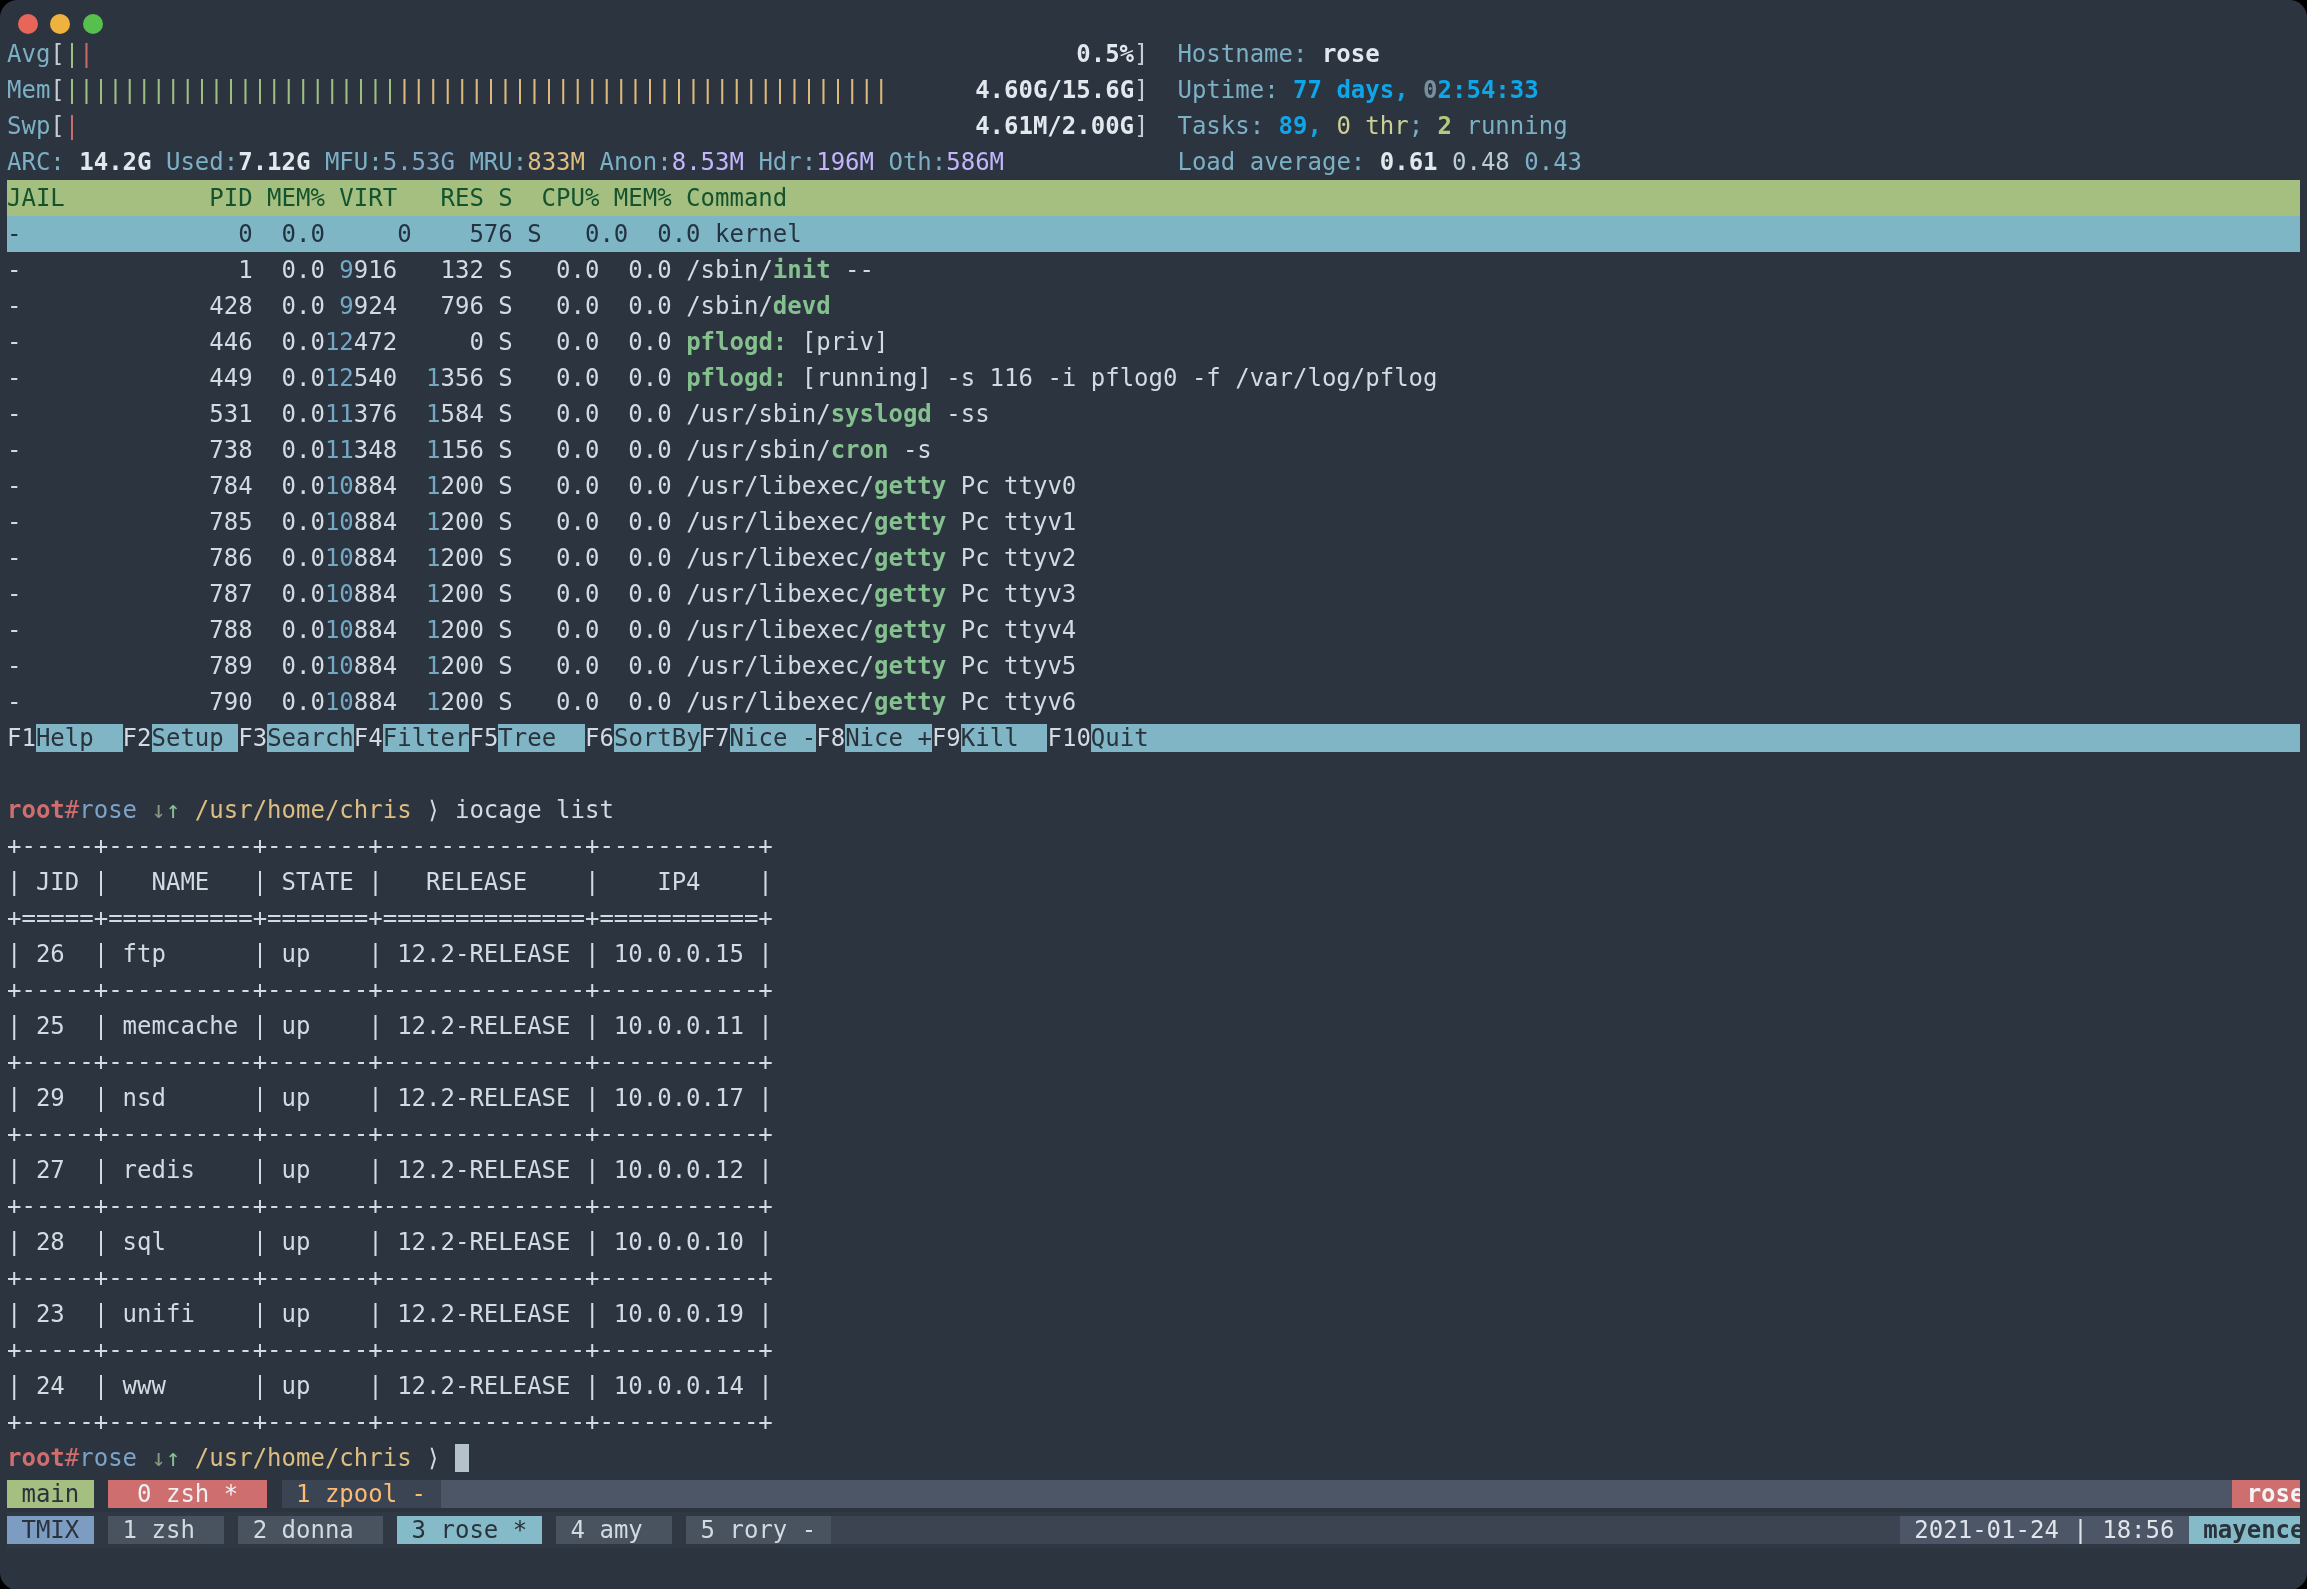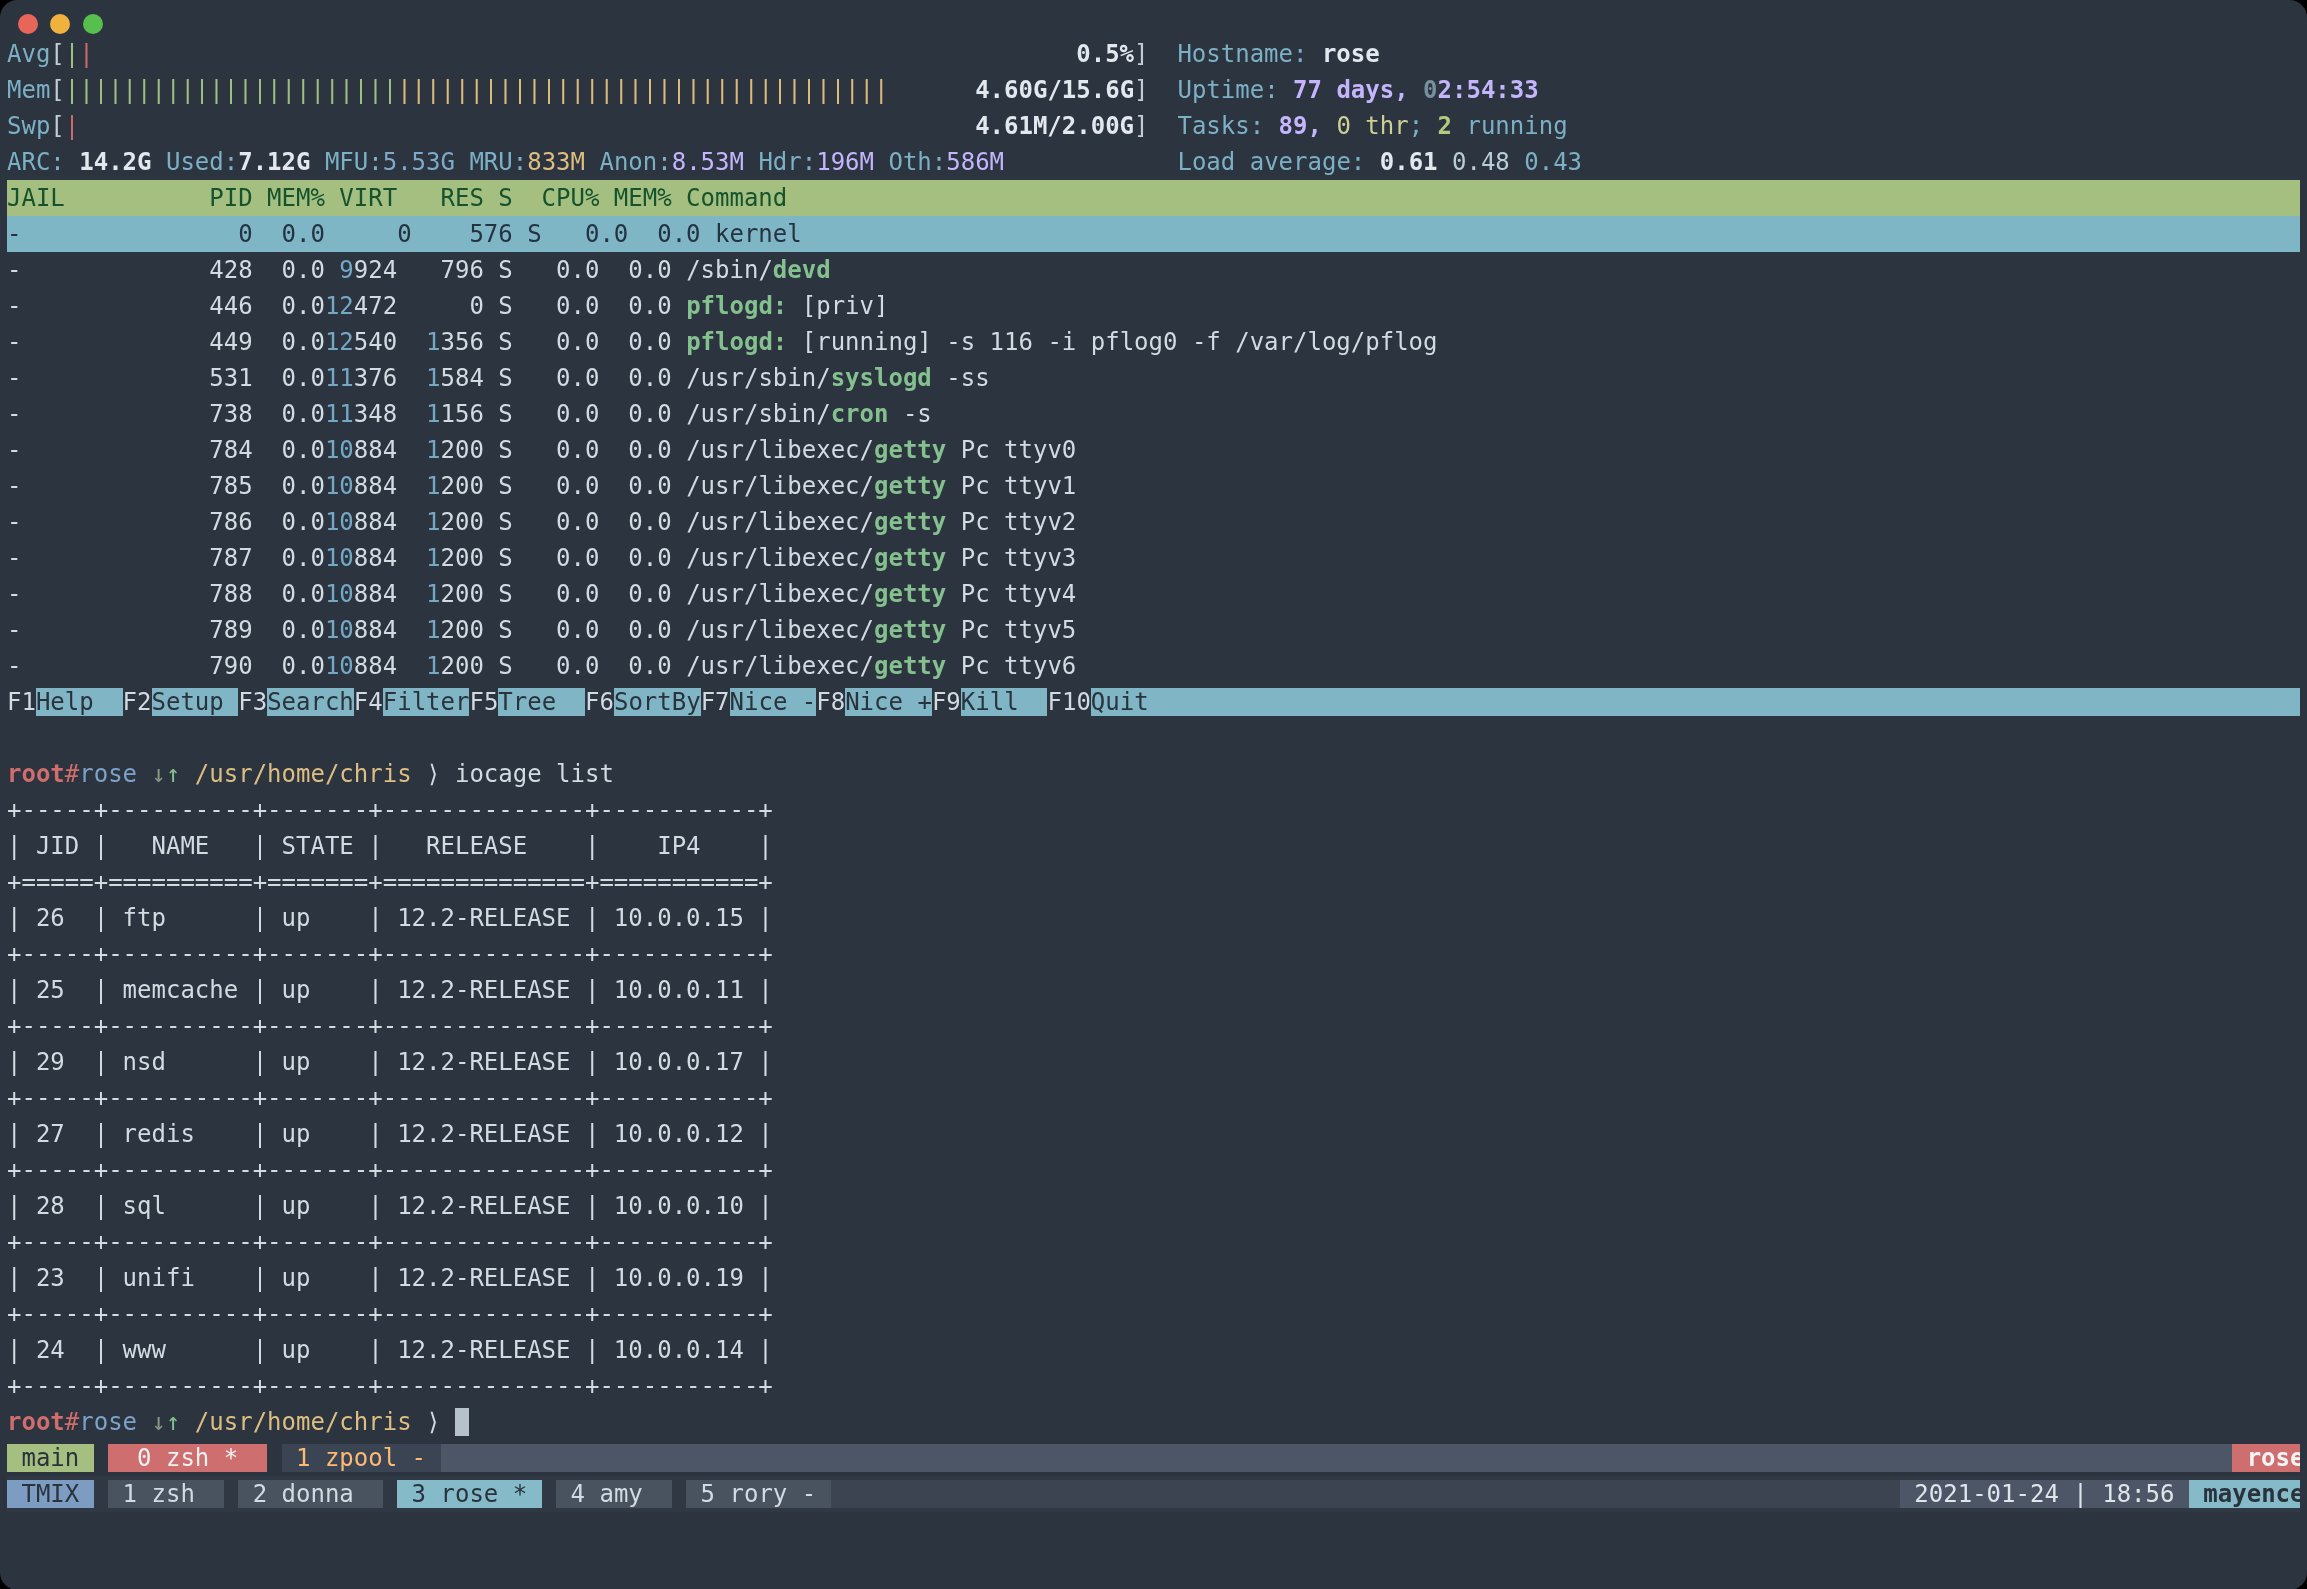--- a/index.html
+++ b/index.html
@@ -8,21 +8,21 @@
     font-family:"DejaVu Sans Mono",monospace;font-size:24px;line-height:36px;color:#d2dae2;}
   .lights{position:absolute;top:14px;left:18.3px;display:flex;gap:12.2px;z-index:5;}
   .light{width:20px;height:20px;border-radius:50%;}
   .light.red{background:#e8655a;}
   .light.yellow{background:#f0b23e;}
   .light.green{background:#57bf4e;}
   #term{position:absolute;top:0;left:0;width:2307px;height:1453px;padding-left:7px;box-sizing:border-box;}
   .line{white-space:pre;height:36px;overflow:hidden;width:2293px;}
   
   .t{color:#7cb0c4;}
-  .tb{color:#c4b5fd;font-weight:bold;}
+  .tb{color:#0ea5e9;font-weight:bold;}
   .f{color:#d2dae2;}
   .fb{color:#e2e8ee;font-weight:bold;}
   .dim{color:#77909e;font-weight:bold;}
   .mid{color:#b9cdd6;font-weight:normal;}
   .g{color:#85c08f;font-weight:bold;}
   .g2{color:#85c08f;}
   .dg{color:#87997f;}
   .r{color:#d06d6d;}
   .rb{color:#d06d6d;font-weight:bold;}
   .y{color:#debe80;}
@@ -67,20 +67,21 @@
     <div class="light green"></div>
   </div>
   <div id="term">
       <div class="line"></div>
       <div class="line"><span class="t">Avg</span><span class="gb">[</span><span class="pg">|</span><span class="pr">|</span><span class="f">                                                                    </span><span class="fb">0.5%</span><span class="gb">]</span><span class="f">  </span><span class="t">Hostname: </span><span class="fb">rose</span></div>
       <div class="line"><span class="t">Mem</span><span class="gb">[</span><span class="pg">|||||||||||||||||||||||</span><span class="py">||||||||||||||||||||||||||||||||||</span><span class="f">      </span><span class="fb">4.60G/15.6G</span><span class="gb">]</span><span class="f">  </span><span class="t">Uptime: </span><span class="tb">77 days, </span><span class="dim">0</span><span class="tb">2:54:33</span></div>
       <div class="line"><span class="t">Swp</span><span class="gb">[</span><span class="pr">|</span><span class="f">                                                              </span><span class="fb">4.61M/2.00G</span><span class="gb">]</span><span class="f">  </span><span class="t">Tasks: </span><span class="tb">89, </span><span class="ol">0 thr</span><span class="t">; </span><span class="lm">2</span><span class="t"> running</span></div>
       <div class="line"><span class="t">ARC:</span><span class="f"> </span><span class="fb">14.2G</span><span class="t"> Used:</span><span class="fb">7.12G</span><span class="t"> MFU:</span><span class="bl">5.53G</span><span class="t"> MRU:</span><span class="y">833M</span><span class="t"> Anon:</span><span class="p">8.53M</span><span class="t"> Hdr:</span><span class="p">196M</span><span class="t"> Oth:</span><span class="p">586M</span><span class="f">            </span><span class="t">Load average: </span><span class="fb">0.61</span><span class="f"> </span><span class="mid">0.48</span><span class="f"> </span><span class="t">0.43</span></div>
       <div class="line hdr"><span>JAIL          PID MEM% VIRT   RES S  CPU% MEM% Command</span></div>
       <div class="line sel"><span>-               0  0.0     0    576 S   0.0  0.0 kernel</span></div>
+      <div class="line"><span class="f">-               1  0.0 </span><span class="bn">9</span><span class="f">916   132 S   0.0  0.0 /sbin/</span><span class="g">init</span><span class="f"> --</span></div>
       <div class="line"><span class="f">-             428  0.0 </span><span class="bn">9</span><span class="f">924   796 S   0.0  0.0 /sbin/</span><span class="g">devd</span></div>
       <div class="line"><span class="f">-             446  0.0</span><span class="bn">12</span><span class="f">472     0 S   0.0  0.0 </span><span class="g">pflogd:</span><span class="f"> [priv]</span></div>
       <div class="line"><span class="f">-             449  0.0</span><span class="bn">12</span><span class="f">540  </span><span class="bn">1</span><span class="f">356 S   0.0  0.0 </span><span class="g">pflogd:</span><span class="f"> [running] -s 116 -i pflog0 -f /var/log/pflog</span></div>
       <div class="line"><span class="f">-             531  0.0</span><span class="bn">11</span><span class="f">376  </span><span class="bn">1</span><span class="f">584 S   0.0  0.0 /usr/sbin/</span><span class="g">syslogd</span><span class="f"> -ss</span></div>
       <div class="line"><span class="f">-             738  0.0</span><span class="bn">11</span><span class="f">348  </span><span class="bn">1</span><span class="f">156 S   0.0  0.0 /usr/sbin/</span><span class="g">cron</span><span class="f"> -s</span></div>
       <div class="line"><span class="f">-             784  0.0</span><span class="bn">10</span><span class="f">884  </span><span class="bn">1</span><span class="f">200 S   0.0  0.0 /usr/libexec/</span><span class="g">getty</span><span class="f"> Pc ttyv0</span></div>
       <div class="line"><span class="f">-             785  0.0</span><span class="bn">10</span><span class="f">884  </span><span class="bn">1</span><span class="f">200 S   0.0  0.0 /usr/libexec/</span><span class="g">getty</span><span class="f"> Pc ttyv1</span></div>
       <div class="line"><span class="f">-             786  0.0</span><span class="bn">10</span><span class="f">884  </span><span class="bn">1</span><span class="f">200 S   0.0  0.0 /usr/libexec/</span><span class="g">getty</span><span class="f"> Pc ttyv2</span></div>
       <div class="line"><span class="f">-             787  0.0</span><span class="bn">10</span><span class="f">884  </span><span class="bn">1</span><span class="f">200 S   0.0  0.0 /usr/libexec/</span><span class="g">getty</span><span class="f"> Pc ttyv3</span></div>
       <div class="line"><span class="f">-             788  0.0</span><span class="bn">10</span><span class="f">884  </span><span class="bn">1</span><span class="f">200 S   0.0  0.0 /usr/libexec/</span><span class="g">getty</span><span class="f"> Pc ttyv4</span></div>

